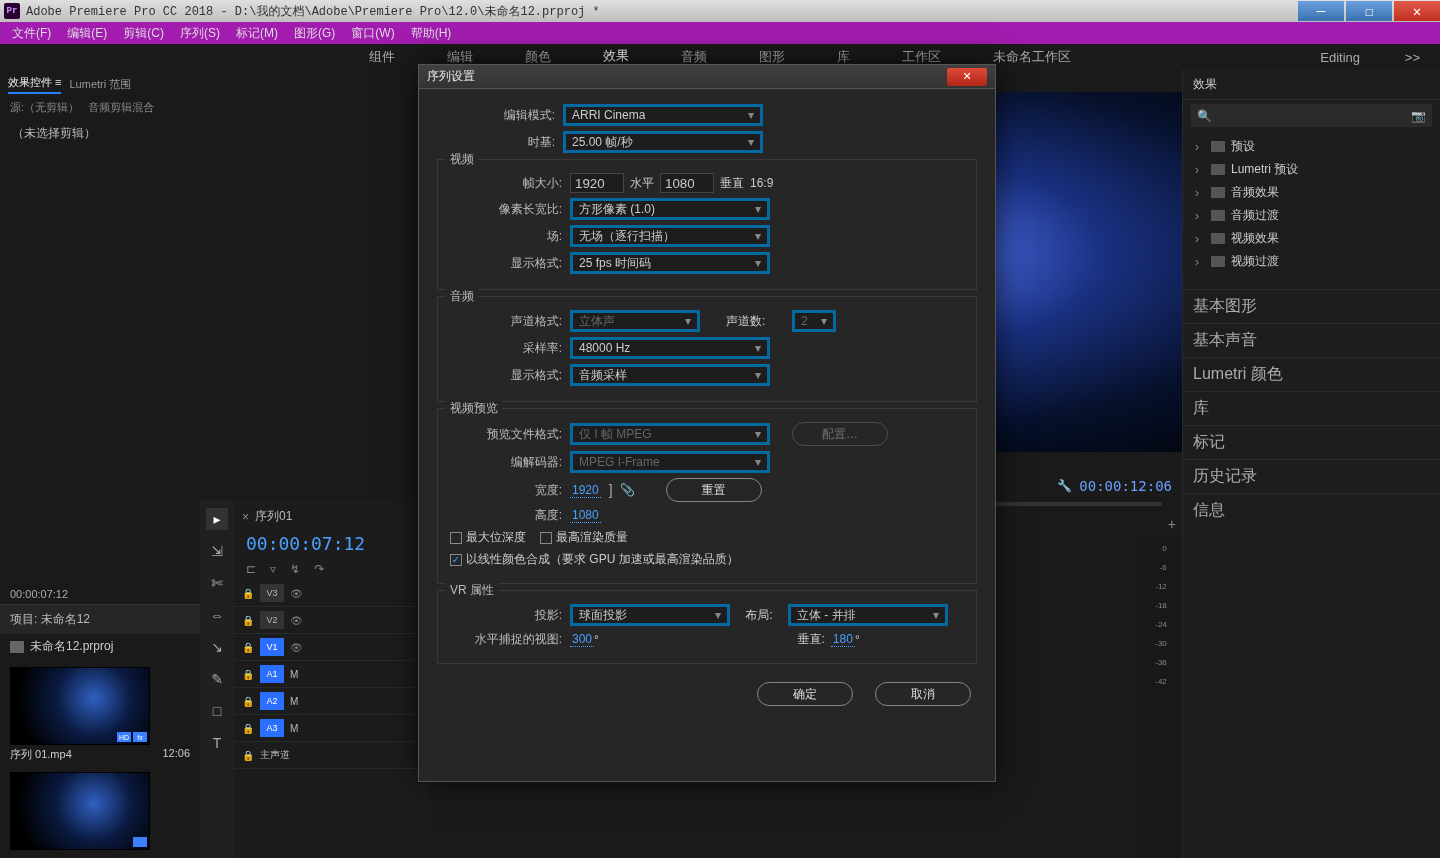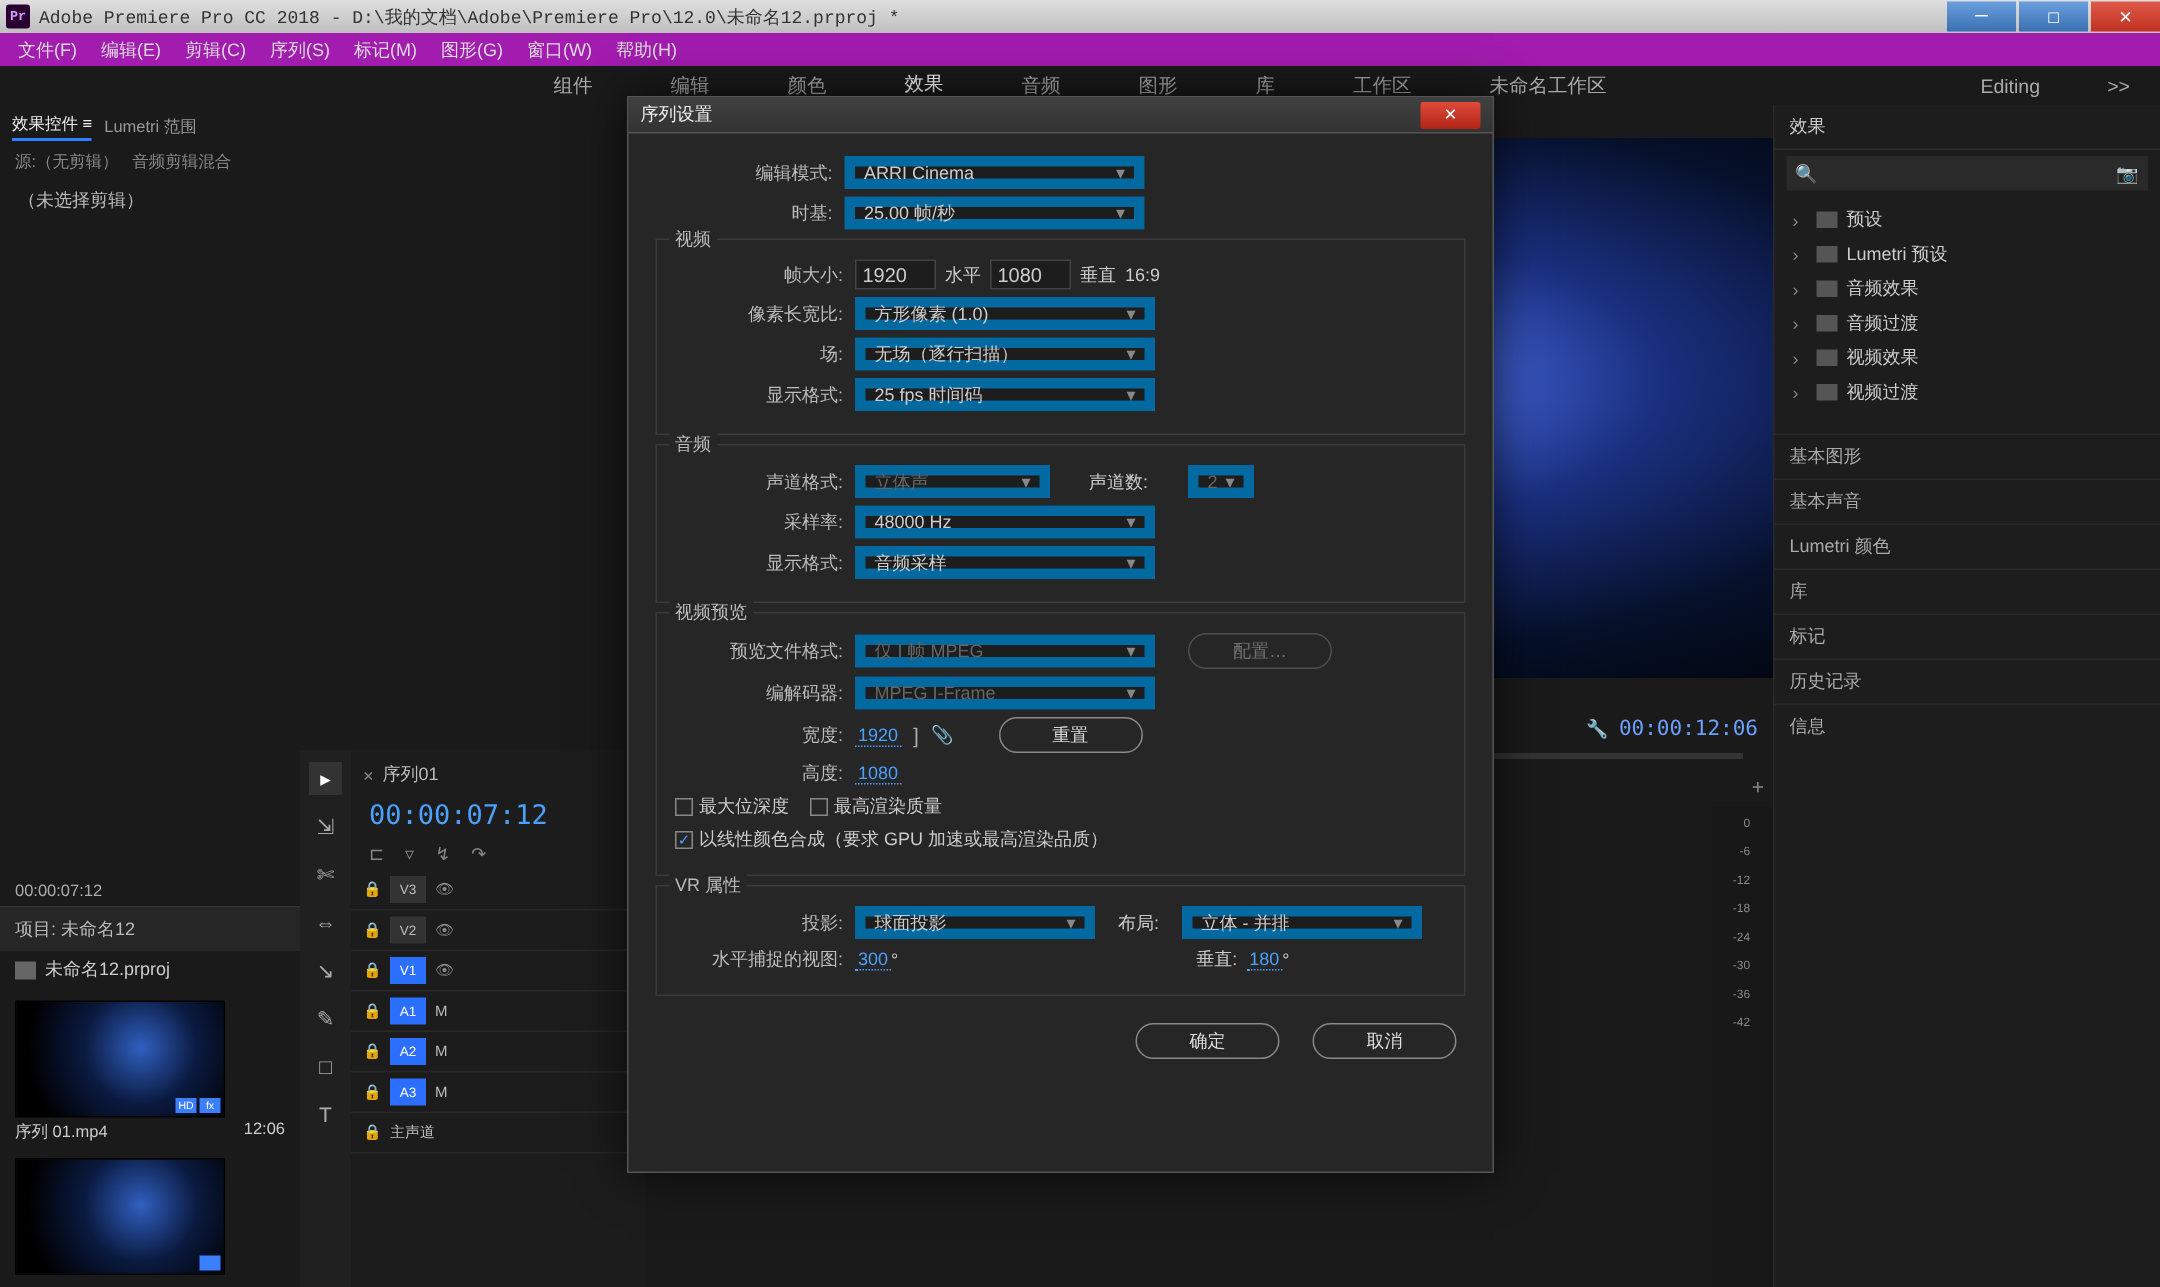--- a/index.html
+++ b/index.html
@@ -74,29 +74,29 @@
 .col-program .bottom-split{display:flex; height:320px;}
 
 .col-right { width:258px; background:#1d1d1d; border-left:1px solid #2a2a2a; display:flex; flex-direction:column;}
 .fx-header { padding:6px 10px; color:#ccc; border-bottom:1px solid #2a2a2a;}
 .fx-search { margin:4px 8px; display:flex; align-items:center; background:#2a2a2a; padding:4px 6px; gap:6px; color:#888;}
 .fx-search input{flex:1; background:transparent; border:none; color:#ccc; outline:none;}
 .fx-tree { padding:4px 0;}
 .fx-item { display:flex; align-items:center; padding:3px 12px; color:#ccc; gap:6px; font-size:12px;}
 .fx-item .chev{color:#888; width:10px;}
 .fx-item .fold{width:14px; height:11px; background:#555;}
-.panel-h { padding:6px 10px; color:#aaa; border-top:1px solid #2a2a2a; font-size:12px;}
+.panel-h { padding:6px 10px; color:#aaa; border-top:1px solid #2a2a2a; font-size:16px;}
 
 .dialog { position:absolute; left:418px; top:64px; width:578px; height:718px; background:#262626; border:1px solid #555; box-shadow:0 0 30px rgba(0,0,0,0.7); z-index:100;}
 .dlg-title { height:24px; background:linear-gradient(#404040,#333); color:#eee; display:flex; align-items:center; padding:0 8px; border-bottom:1px solid #555;}
 .dlg-close { margin-left:auto; width:40px; height:18px; background:linear-gradient(#e04a3a,#b02516); color:#fff; display:flex; align-items:center; justify-content:center; font-size:11px; border-radius:2px;}
 .dlg-body { padding:10px 18px; color:#ccc; font-size:12px;}
 .frow { display:flex; align-items:center; margin:5px 0; }
 .flabel { width:126px; text-align:right; padding-right:8px; color:#bbb;}
-.fsel { width:200px; height:22px; background:#1d1d1d; border:7px solid #0369a1; color:#ccc; display:flex; align-items:center; padding:0 6px; position:relative;}
+.fsel { width:200px; height:22px; background:#1d1d1d; border:3px solid #0369a1; color:#ccc; display:flex; align-items:center; padding:0 6px; position:relative;}
 .fsel::after{content:"▾"; position:absolute; right:6px; color:#888;}
 .fsel.disabled{color:#666;}
 .finput { width:54px; height:20px; background:#1d1d1d; border:1px solid #444; color:#ccc; padding:0 4px;}
 .flink { color:#4aa0ff; border-bottom:1px dotted #4aa0ff; padding:0 2px;}
 .section-box { border:1px solid #3a3a3a; padding:8px 6px 10px 6px; position:relative; margin-top:6px;}
 .section-box .legend{position:absolute; top:-9px; left:8px; background:#262626; padding:0 4px; color:#bbb;}
 .cb { display:inline-flex; align-items:center; gap:4px; margin-right:14px;}
 .cb .box{width:12px; height:12px; border:1px solid #888; display:flex;align-items:center;justify-content:center; font-size:10px; color:#4aa0ff;}
 .btn { min-width:96px; height:24px; border:1px solid #888; border-radius:12px; background:transparent; color:#ddd; display:inline-flex; align-items:center; justify-content:center; padding:0 16px;}
 .dlg-btns { display:flex; justify-content:flex-end; gap:22px; margin:18px 6px 0 0;}

